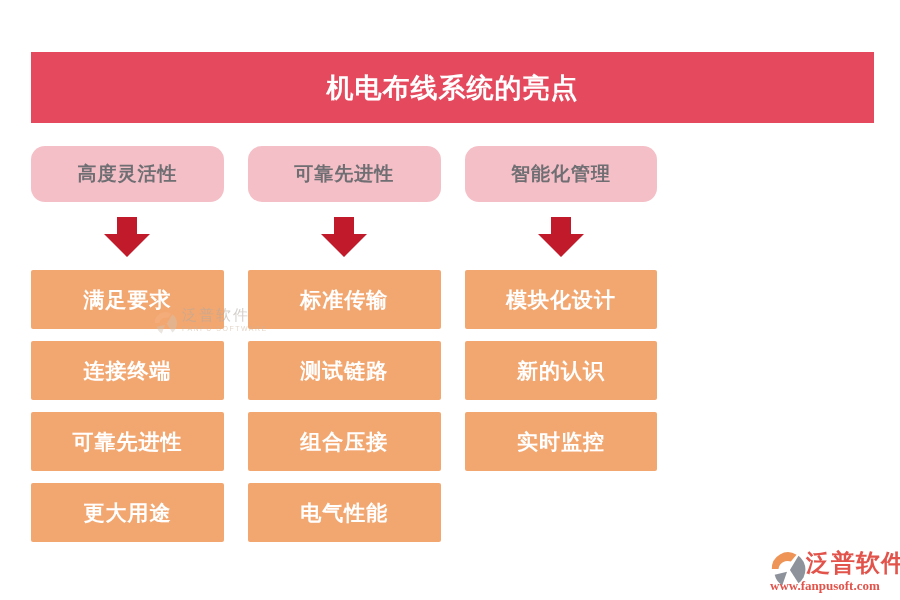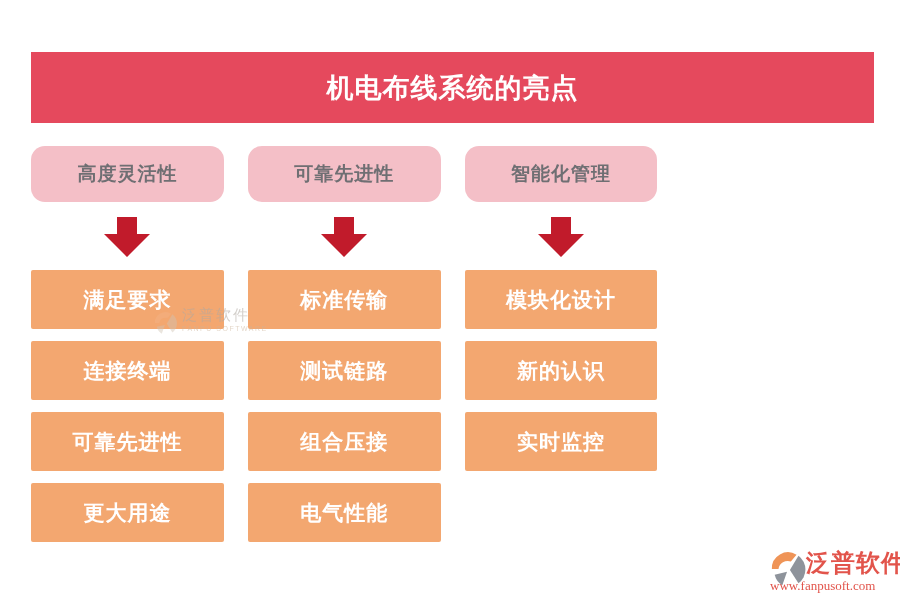--- a/index.html
+++ b/index.html
@@ -126,21 +126,21 @@
     color: var(--watermark-red, #e2544b);
     letter-spacing: 1px;
     line-height: 32px;
     font-family: "Liberation Serif", "DejaVu Serif", serif;
     white-space: nowrap;
   }
   .wm-footer .wm-url {
     margin-left: 1px;
     margin-top: -1px;
     font-size: 13px;
-    font-weight: normal;
+    font-weight: bold;
     color: var(--watermark-red, #e2544b);
     font-family: "Liberation Serif", "DejaVu Serif", serif;
     white-space: nowrap;
   }
 </style>
 </head>
 <body>
 
 <div class="canvas">
 

